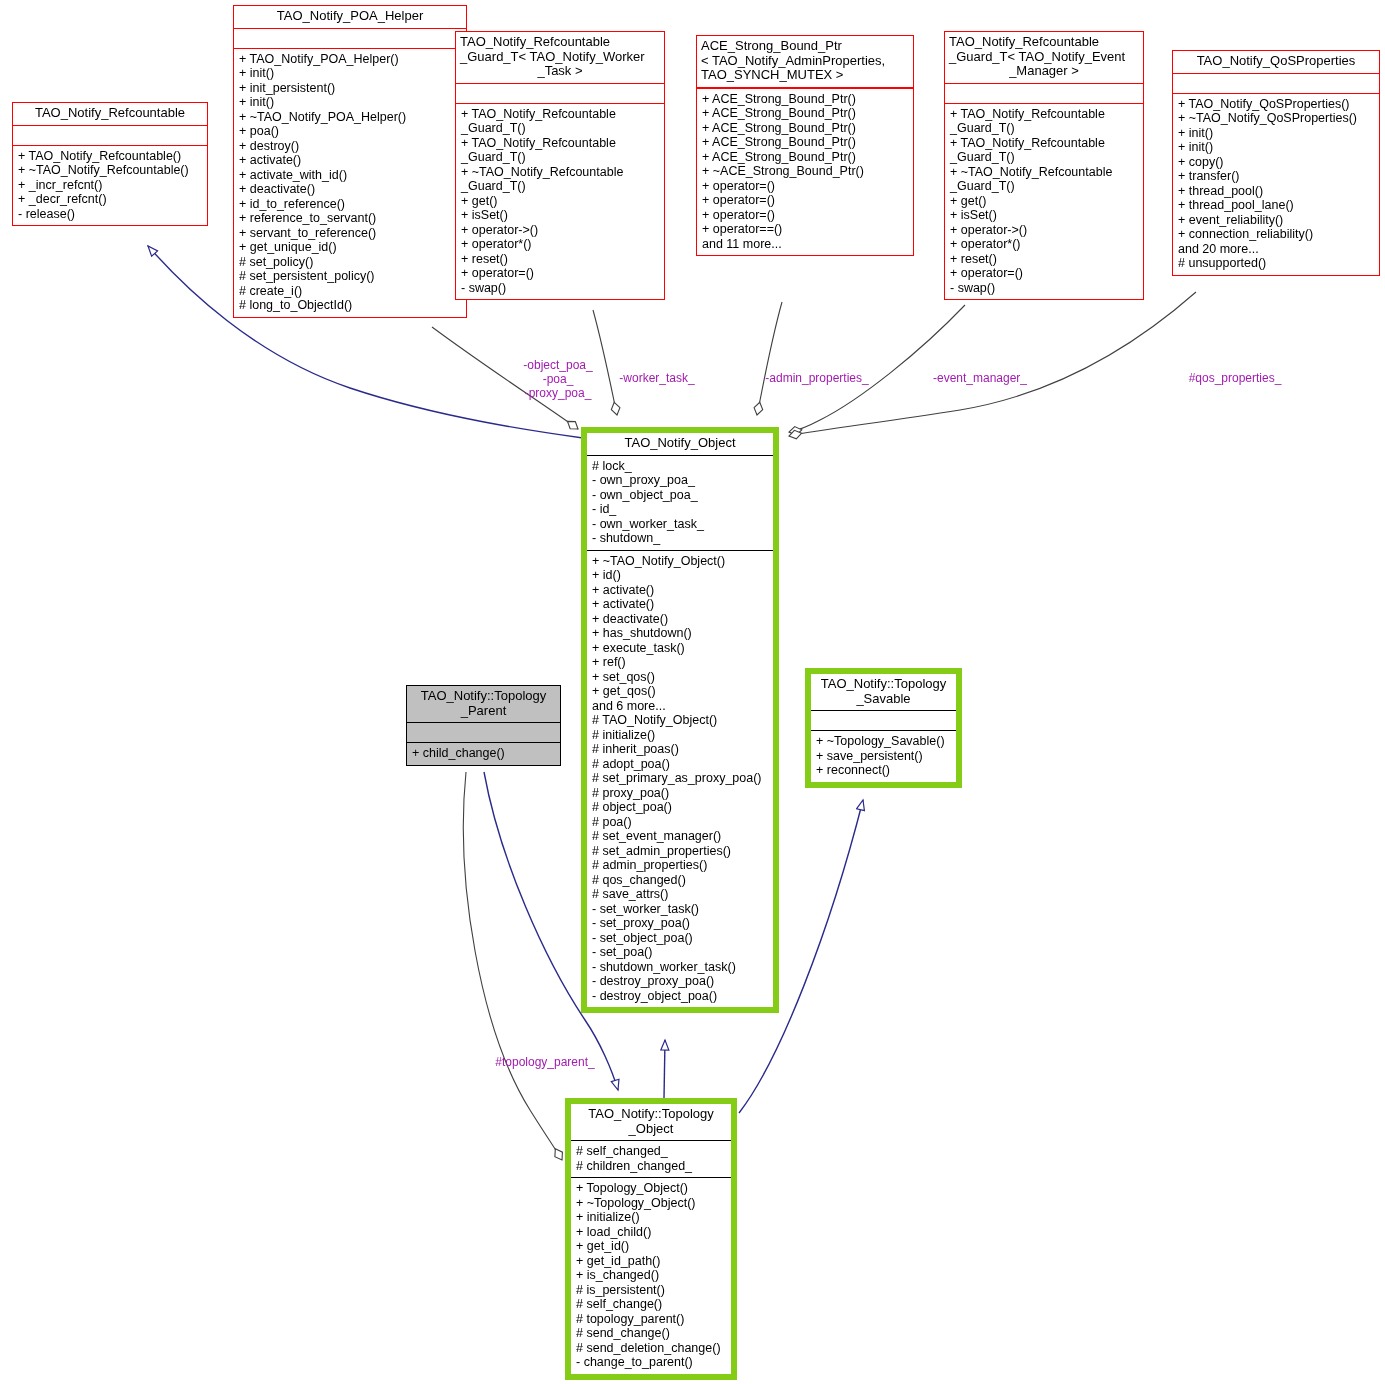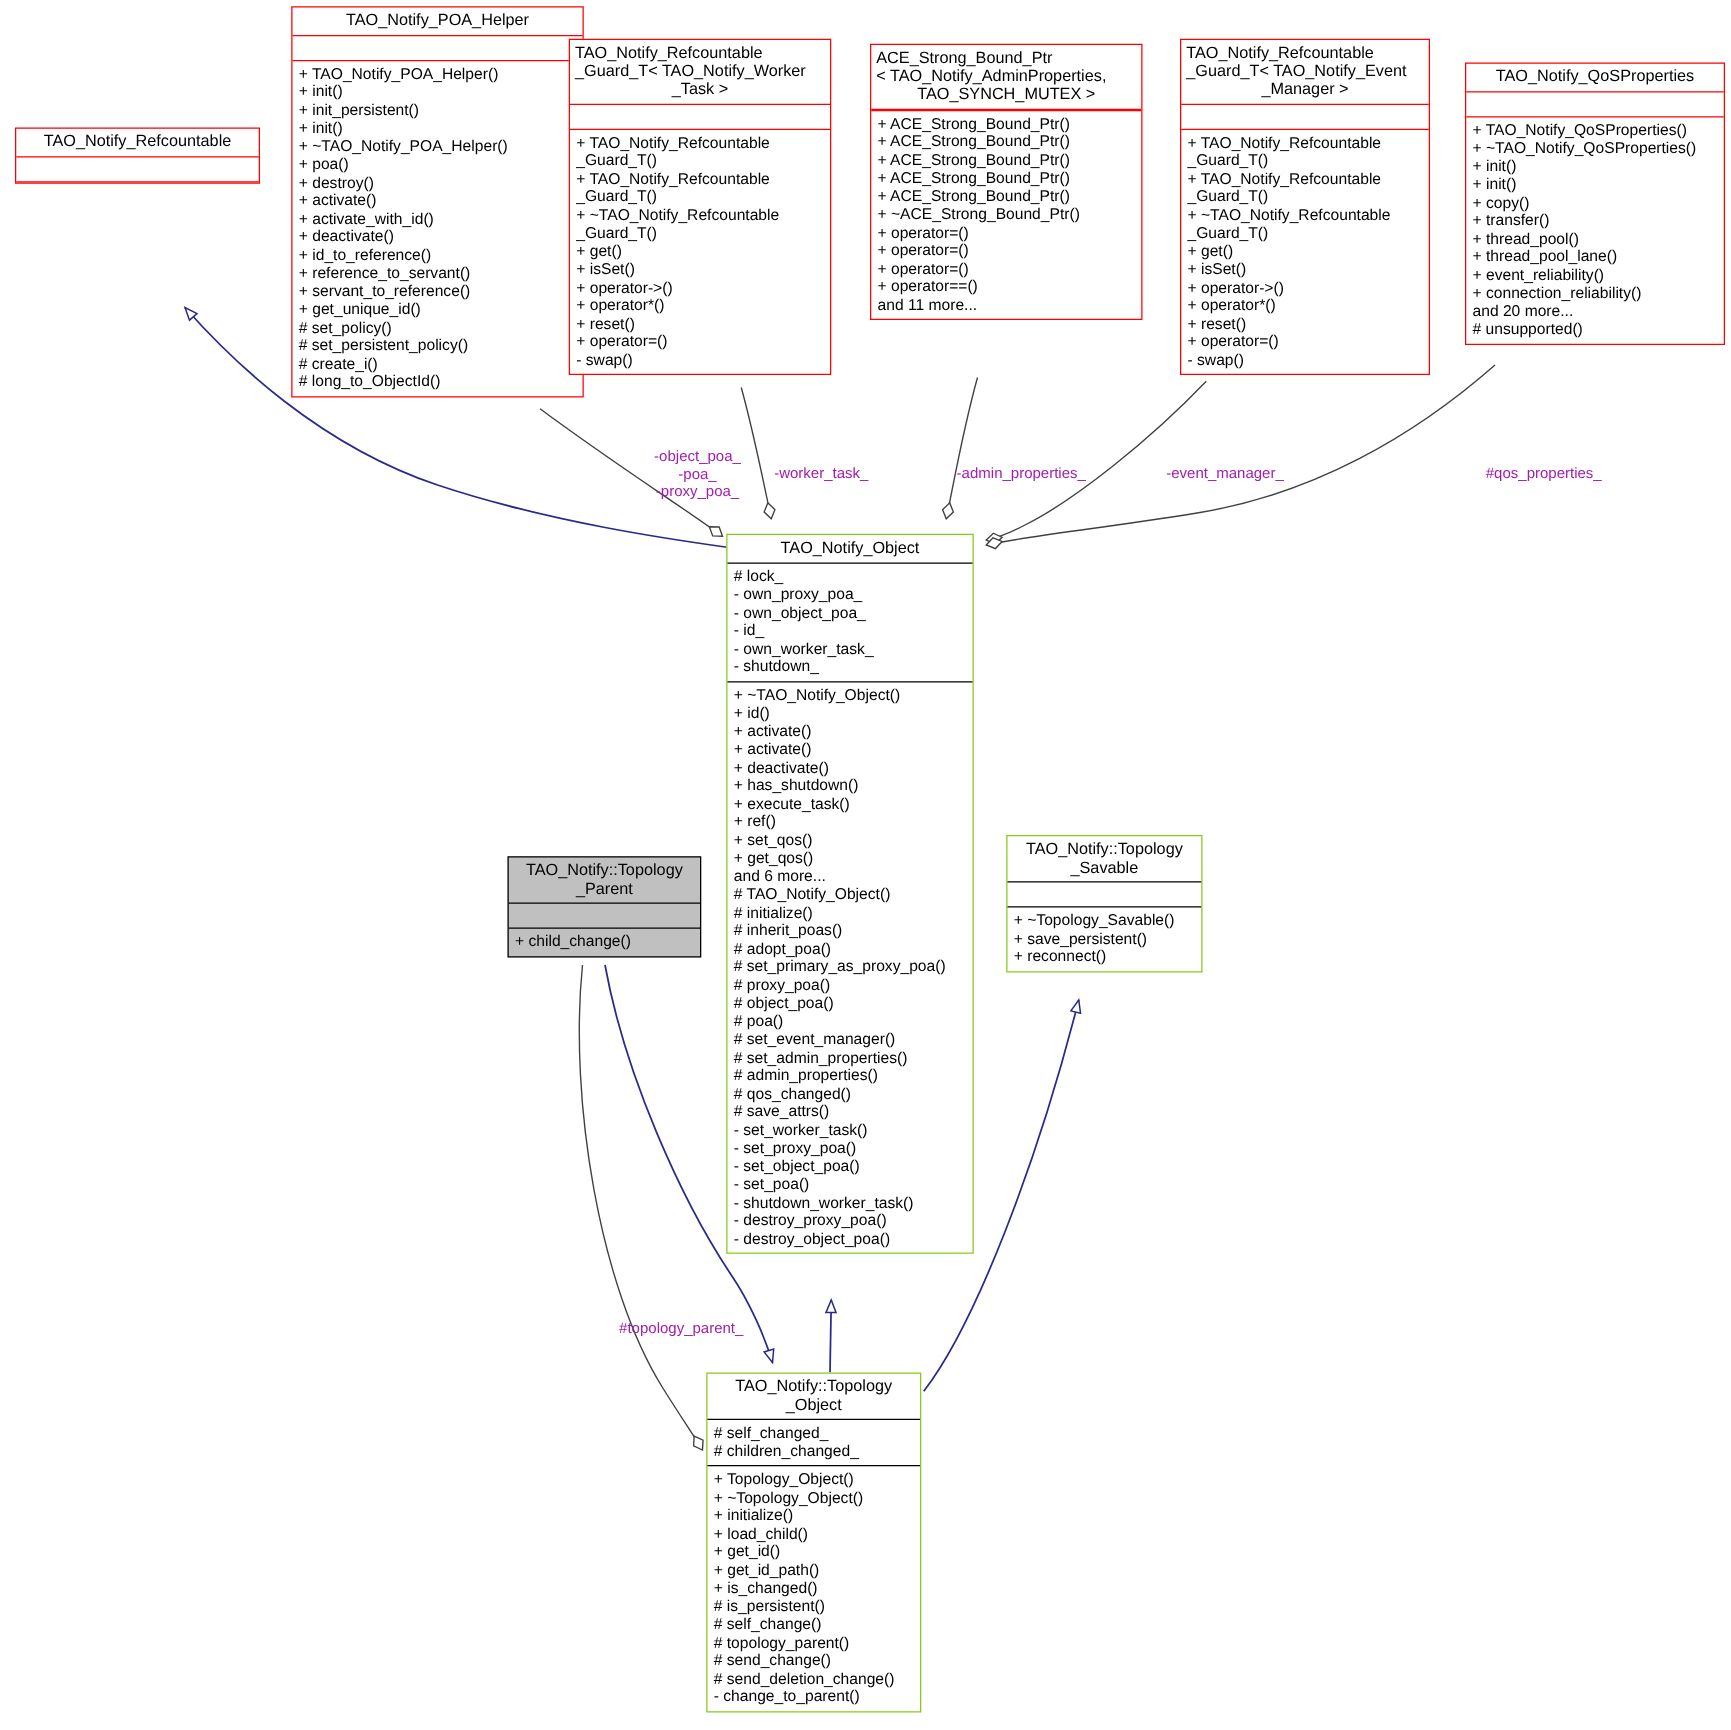--- a/index.html
+++ b/index.html
@@ -2,21 +2,21 @@
 <html><head>
 <meta charset="utf-8">
 <style>
   html,body{margin:0;padding:0;background:#ffffff;}
   body{font-family:"Liberation Sans","DejaVu Sans",sans-serif;}
   #canvas{position:relative;width:1385px;height:1384px;overflow:hidden;background:#fff;}
   svg#edges{position:absolute;left:0;top:0;width:1385px;height:1384px;pointer-events:none;}
 
   .uml{position:absolute;box-sizing:border-box;background:#ffffff;border:1px solid #ff0000;z-index:3;}
   .uml.gray{background:#c0c0c0;border:1px solid #000000;}
-  .uml.black{background:#ffffff;border:1px solid #84cc16;}
+  .uml.black{background:#ffffff;border:6px solid #84cc16;}
 
   .sec{box-sizing:border-box;}
   .sec.title{text-align:center;padding:3px 4px 4px 4px;font-size:13px;line-height:14.5px;color:#000;}
   .sec.attrs,.sec.ops{padding:3px 4px 4px 5px;font-size:12.5px;line-height:14.5px;color:#000;}
   .uml .div{height:0;border-top:1px solid #ff0000;}
   .uml.gray .div,.uml.black .div{border-top:1px solid #000000;}
   .sec.empty{height:19px;}
   .row{white-space:pre;}
 
   .edgelabel{position:absolute;font-size:12px;line-height:14px;color:#a21caf;white-space:pre;z-index:4;text-align:center;}
@@ -55,20 +55,27 @@
     <path d="M739,1113 C780,1060 830,930 863,800" fill="none" stroke="#2a2a8c" stroke-width="1.4" marker-end="url(#hollowtri)"></path>
 
     <path d="M466,772 C455,880 480,1030 530,1110 C545,1134 556,1150 562,1160" fill="none" stroke="#404040" stroke-width="1.1" marker-end="url(#openDiamond)"></path>
   </svg>
 
   <div class="uml" style="left:12px;top:102px;width:196px;">
     <div class="sec title">TAO_Notify_Refcountable</div>
     <div class="div"></div>
     <div class="sec attrs empty"></div>
     <div class="div"></div>
+    <div class="sec ops">
+      <div class="row">+ TAO_Notify_Refcountable()</div>
+      <div class="row">+ ~TAO_Notify_Refcountable()</div>
+      <div class="row">+ _incr_refcnt()</div>
+      <div class="row">+ _decr_refcnt()</div>
+      <div class="row">- release()</div>
+    </div>
   </div>
 
   <div class="uml" style="left:233px;top:5px;width:234px;">
     <div class="sec title">TAO_Notify_POA_Helper</div>
     <div class="div"></div>
     <div class="sec attrs empty"></div>
     <div class="div"></div>
     <div class="sec ops">
       <div class="row">+ TAO_Notify_POA_Helper()</div>
       <div class="row">+ init()</div>
@@ -114,21 +121,21 @@
       <div class="row">+ reset()</div>
       <div class="row">+ operator=()</div>
       <div class="row">- swap()</div>
     </div>
   </div>
 
   <div class="uml" style="left:696px;top:35px;width:218px;">
     <div class="sec title" style="text-align:left;">
       <div class="row">ACE_Strong_Bound_Ptr</div>
       <div class="row">&lt; TAO_Notify_AdminProperties,</div>
-      <div class="row" style="text-align:center;">TAO_SYNCH_MUTEX &gt;</div>
+      <div class="row" style="">TAO_SYNCH_MUTEX &gt;</div>
     </div>
     <div class="div"></div>
     <div class="div"></div>
     <div class="sec ops">
       <div class="row">+ ACE_Strong_Bound_Ptr()</div>
       <div class="row">+ ACE_Strong_Bound_Ptr()</div>
       <div class="row">+ ACE_Strong_Bound_Ptr()</div>
       <div class="row">+ ACE_Strong_Bound_Ptr()</div>
       <div class="row">+ ACE_Strong_Bound_Ptr()</div>
       <div class="row">+ ~ACE_Strong_Bound_Ptr()</div>

